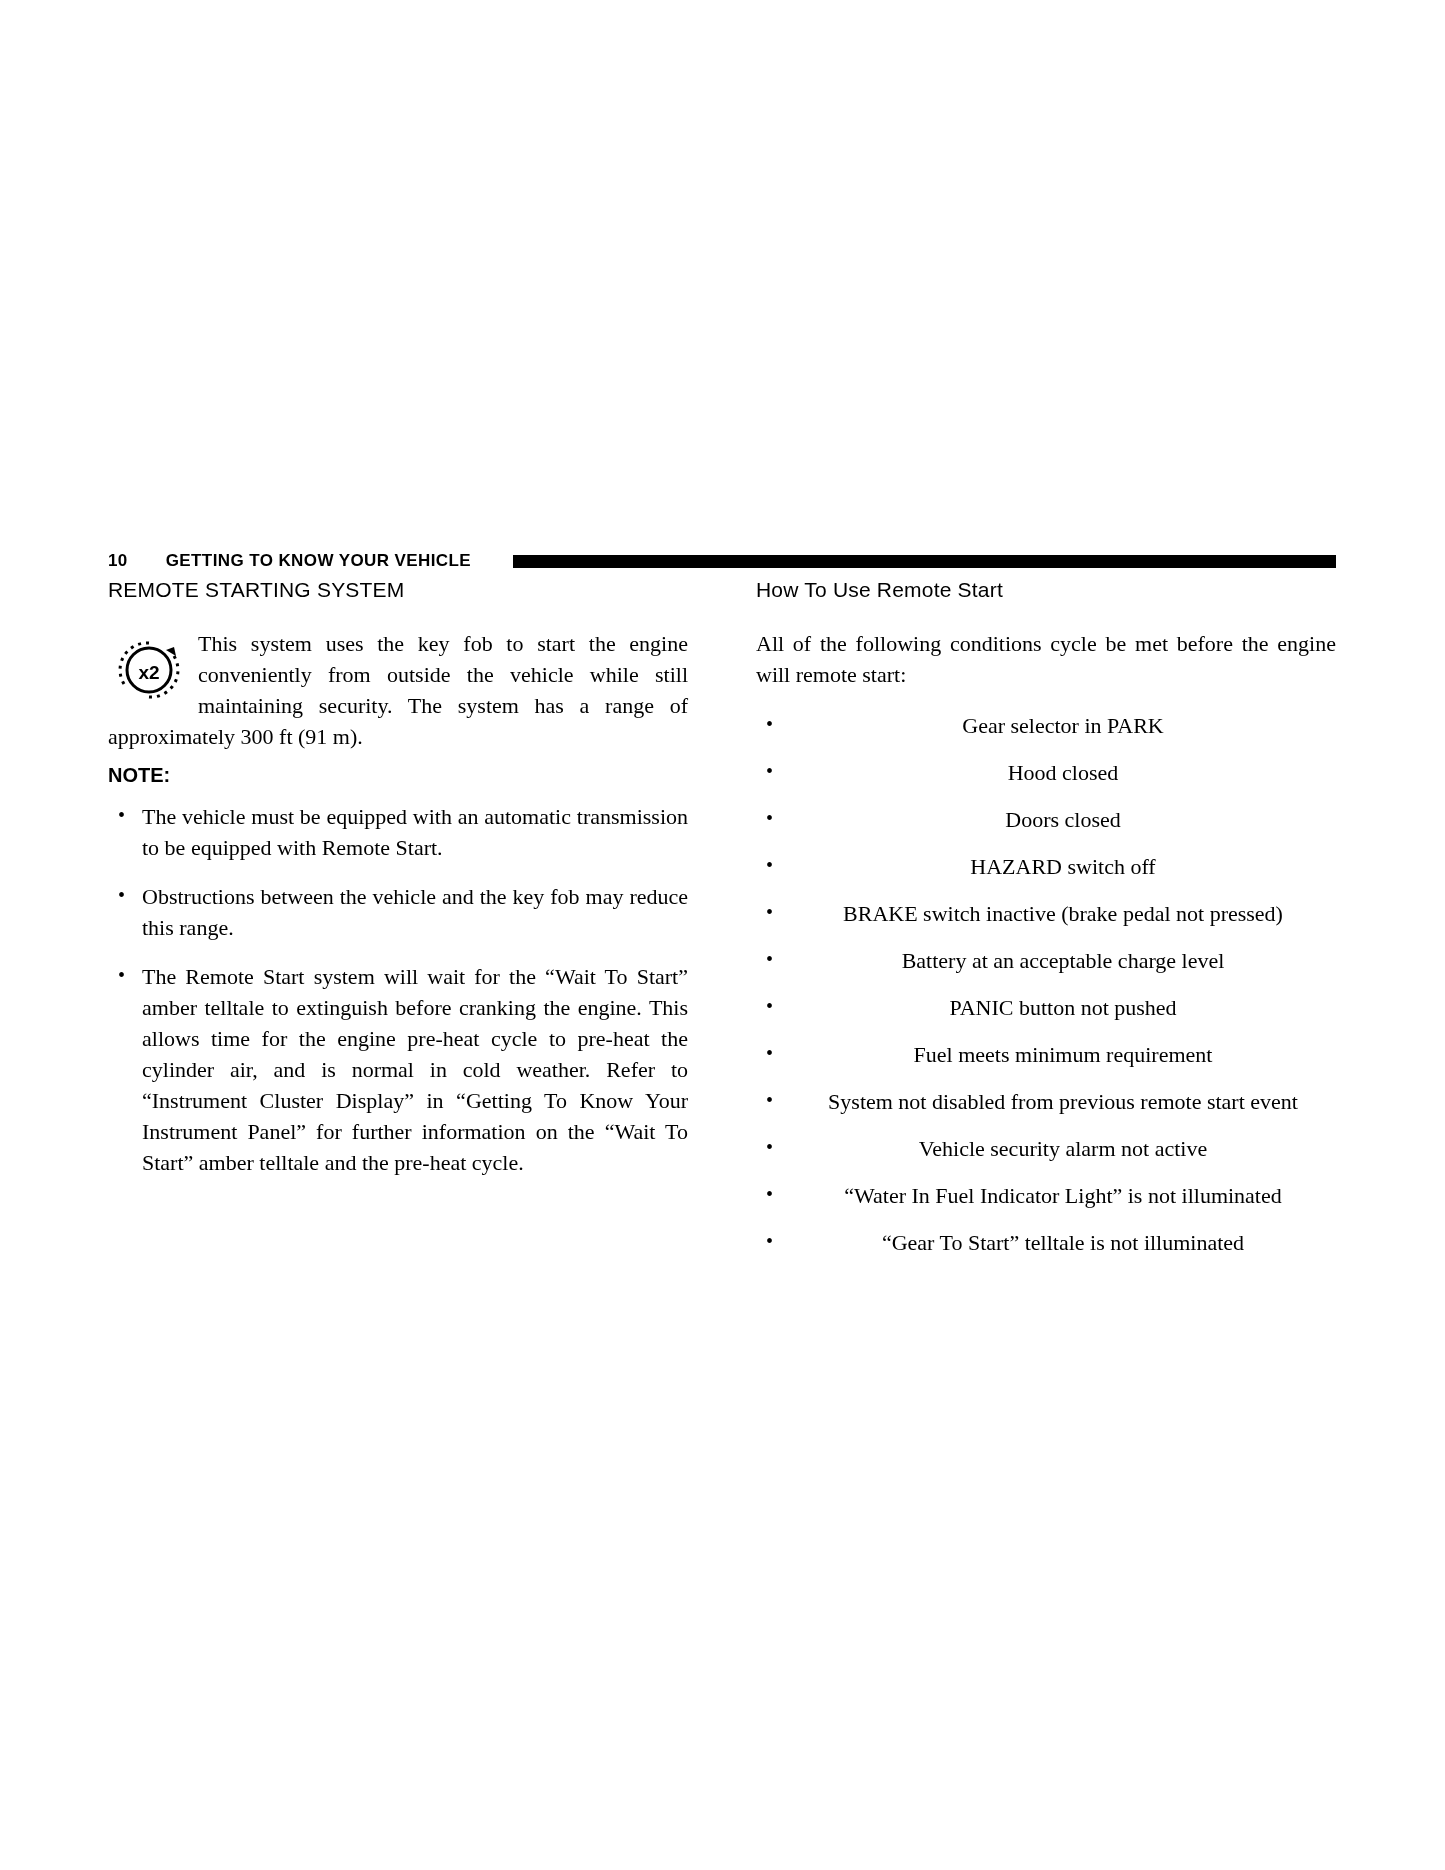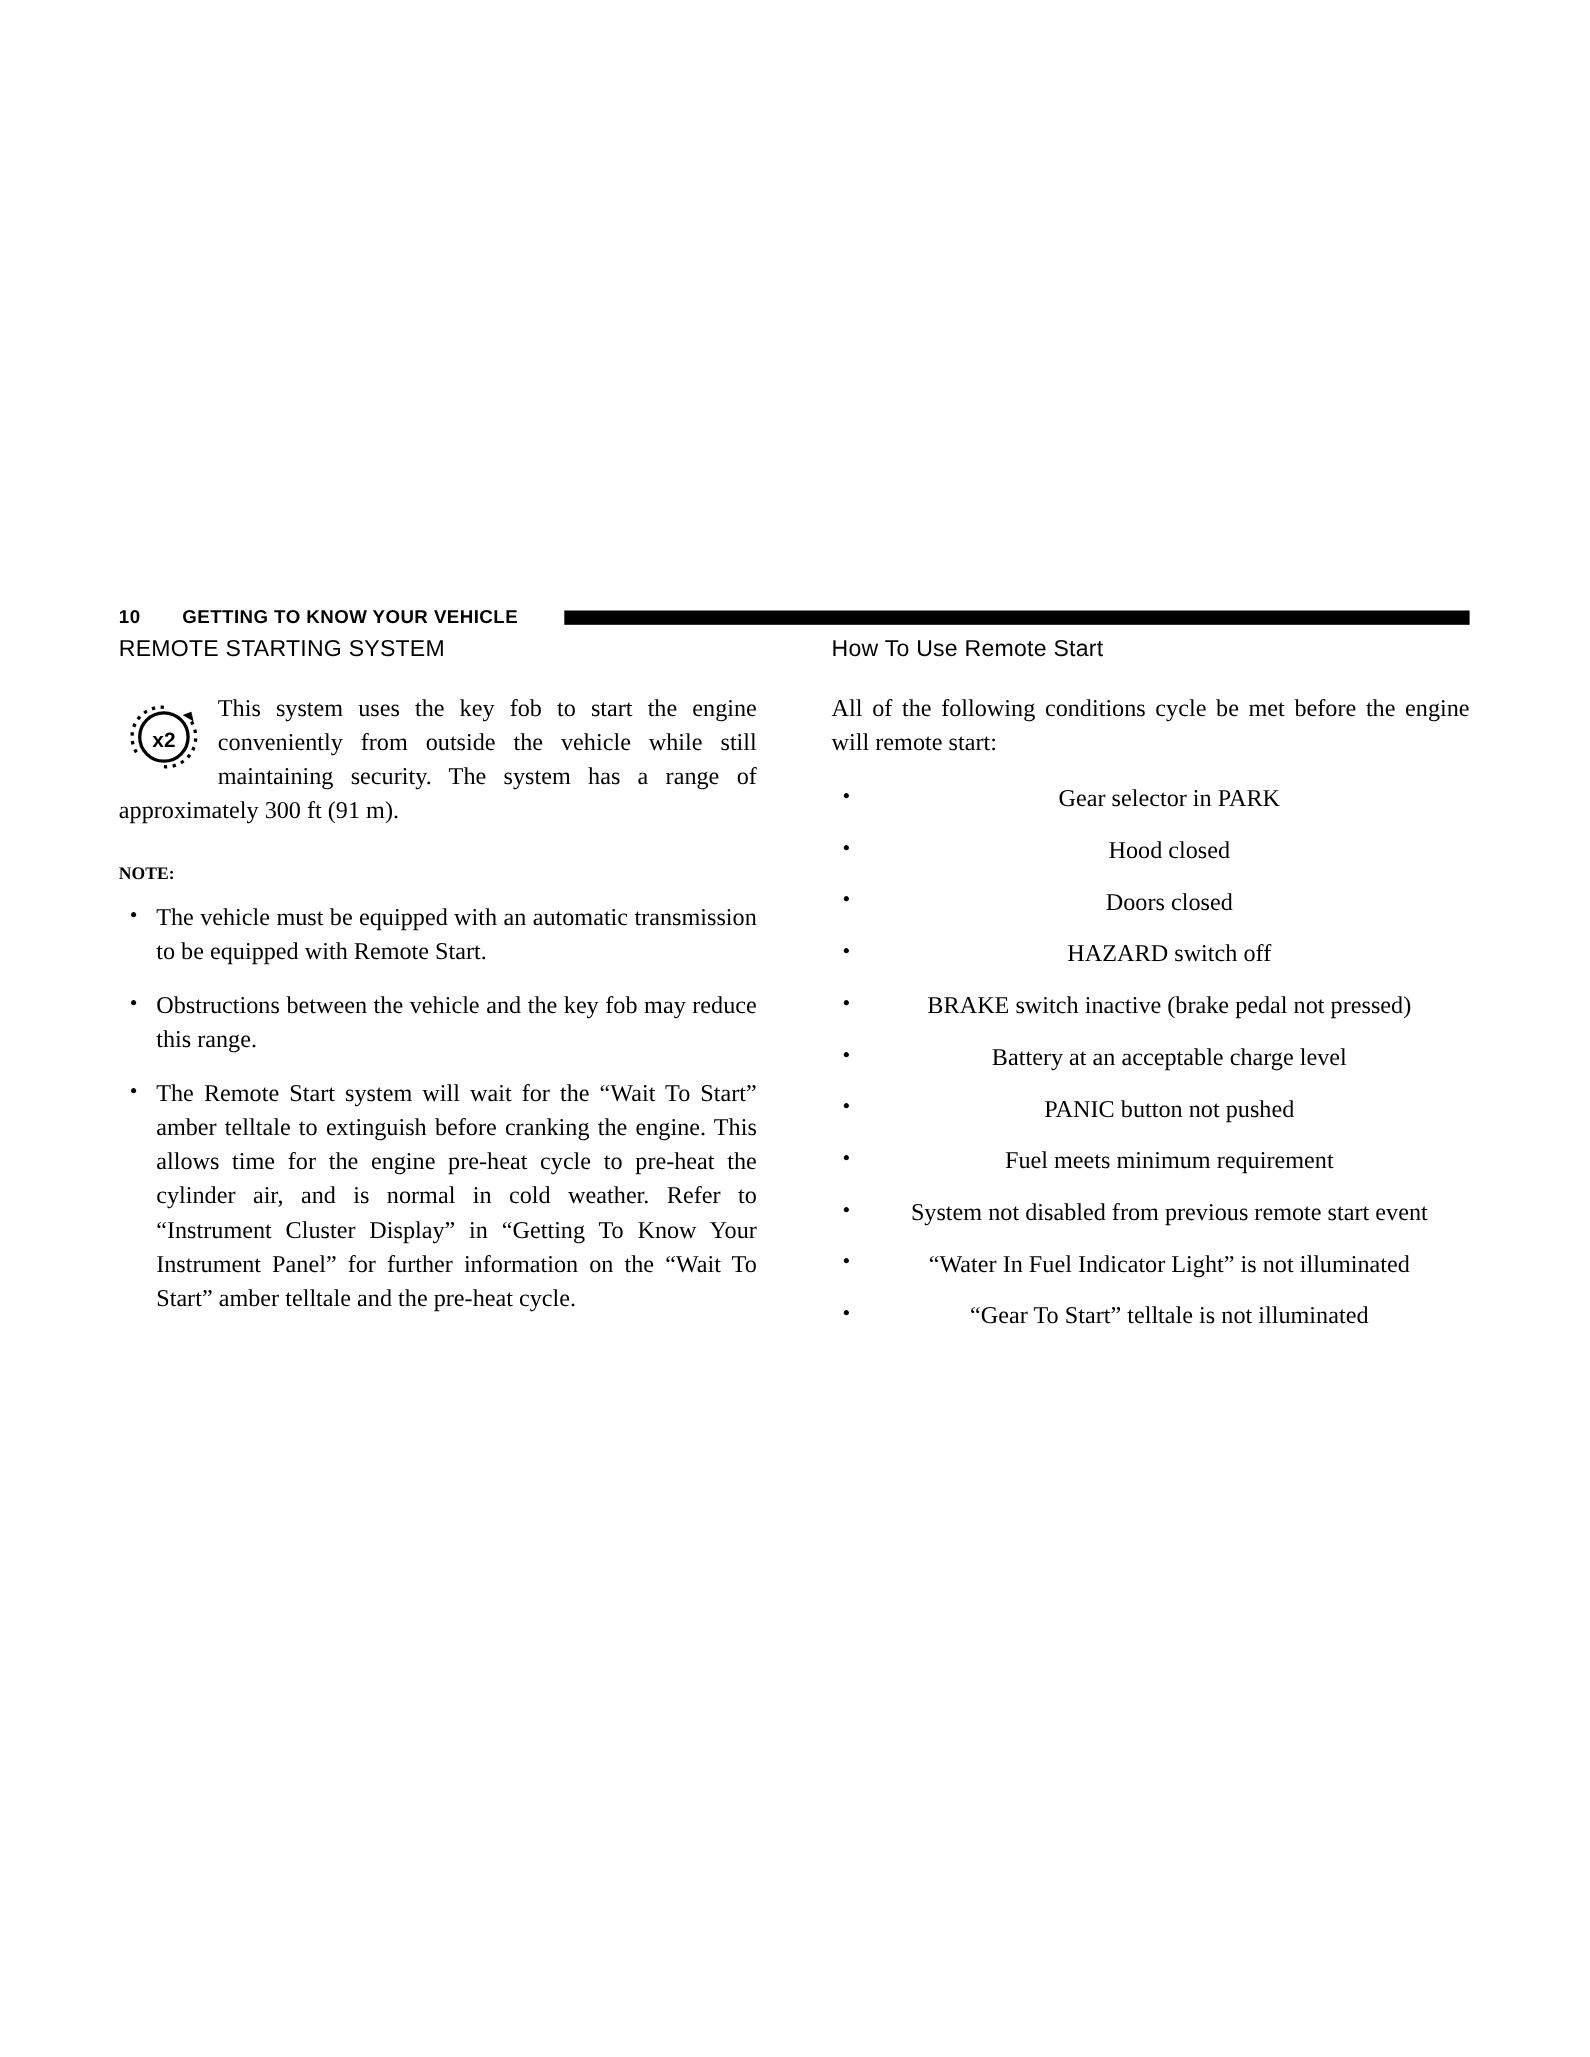--- a/index.html
+++ b/index.html
@@ -95,24 +95,24 @@
   .icon-x2 {
     float: left;
     width: 82px;
     height: 72px;
     margin: 6px 8px 2px 0;
     position: relative;
   }
   .icon-x2 svg { display: block; }
 
   .note-label {
-    font-family: Liberation Serif, serif;
+    font-family: Liberation Sans, sans-serif;
     font-weight: bold;
-    font-size: 16px;
-    margin: 34px 0 14px 0;
+    font-size: 20px;
+    margin: 12px 0 14px 0;
   }
 
   ul.bullets {
     list-style: none;
     margin: 0;
     padding: 0;
   }
   ul.bullets li {
     position: relative;
     padding-left: 34px;
@@ -187,19 +187,20 @@
       <ul class="bullets tight">
         <li>Gear selector in PARK</li>
         <li>Hood closed</li>
         <li>Doors closed</li>
         <li>HAZARD switch off</li>
         <li>BRAKE switch inactive (brake pedal not pressed)</li>
         <li>Battery at an acceptable charge level</li>
         <li>PANIC button not pushed</li>
         <li>Fuel meets minimum requirement</li>
         <li>System not disabled from previous remote start event</li>
+        <li>Vehicle security alarm not active</li>
         <li>“Water In Fuel Indicator Light” is not illuminated</li>
         <li>“Gear To Start” telltale is not illuminated</li>
       </ul>
     </div>
 
   </div>
 </div>
 
 </body></html>

